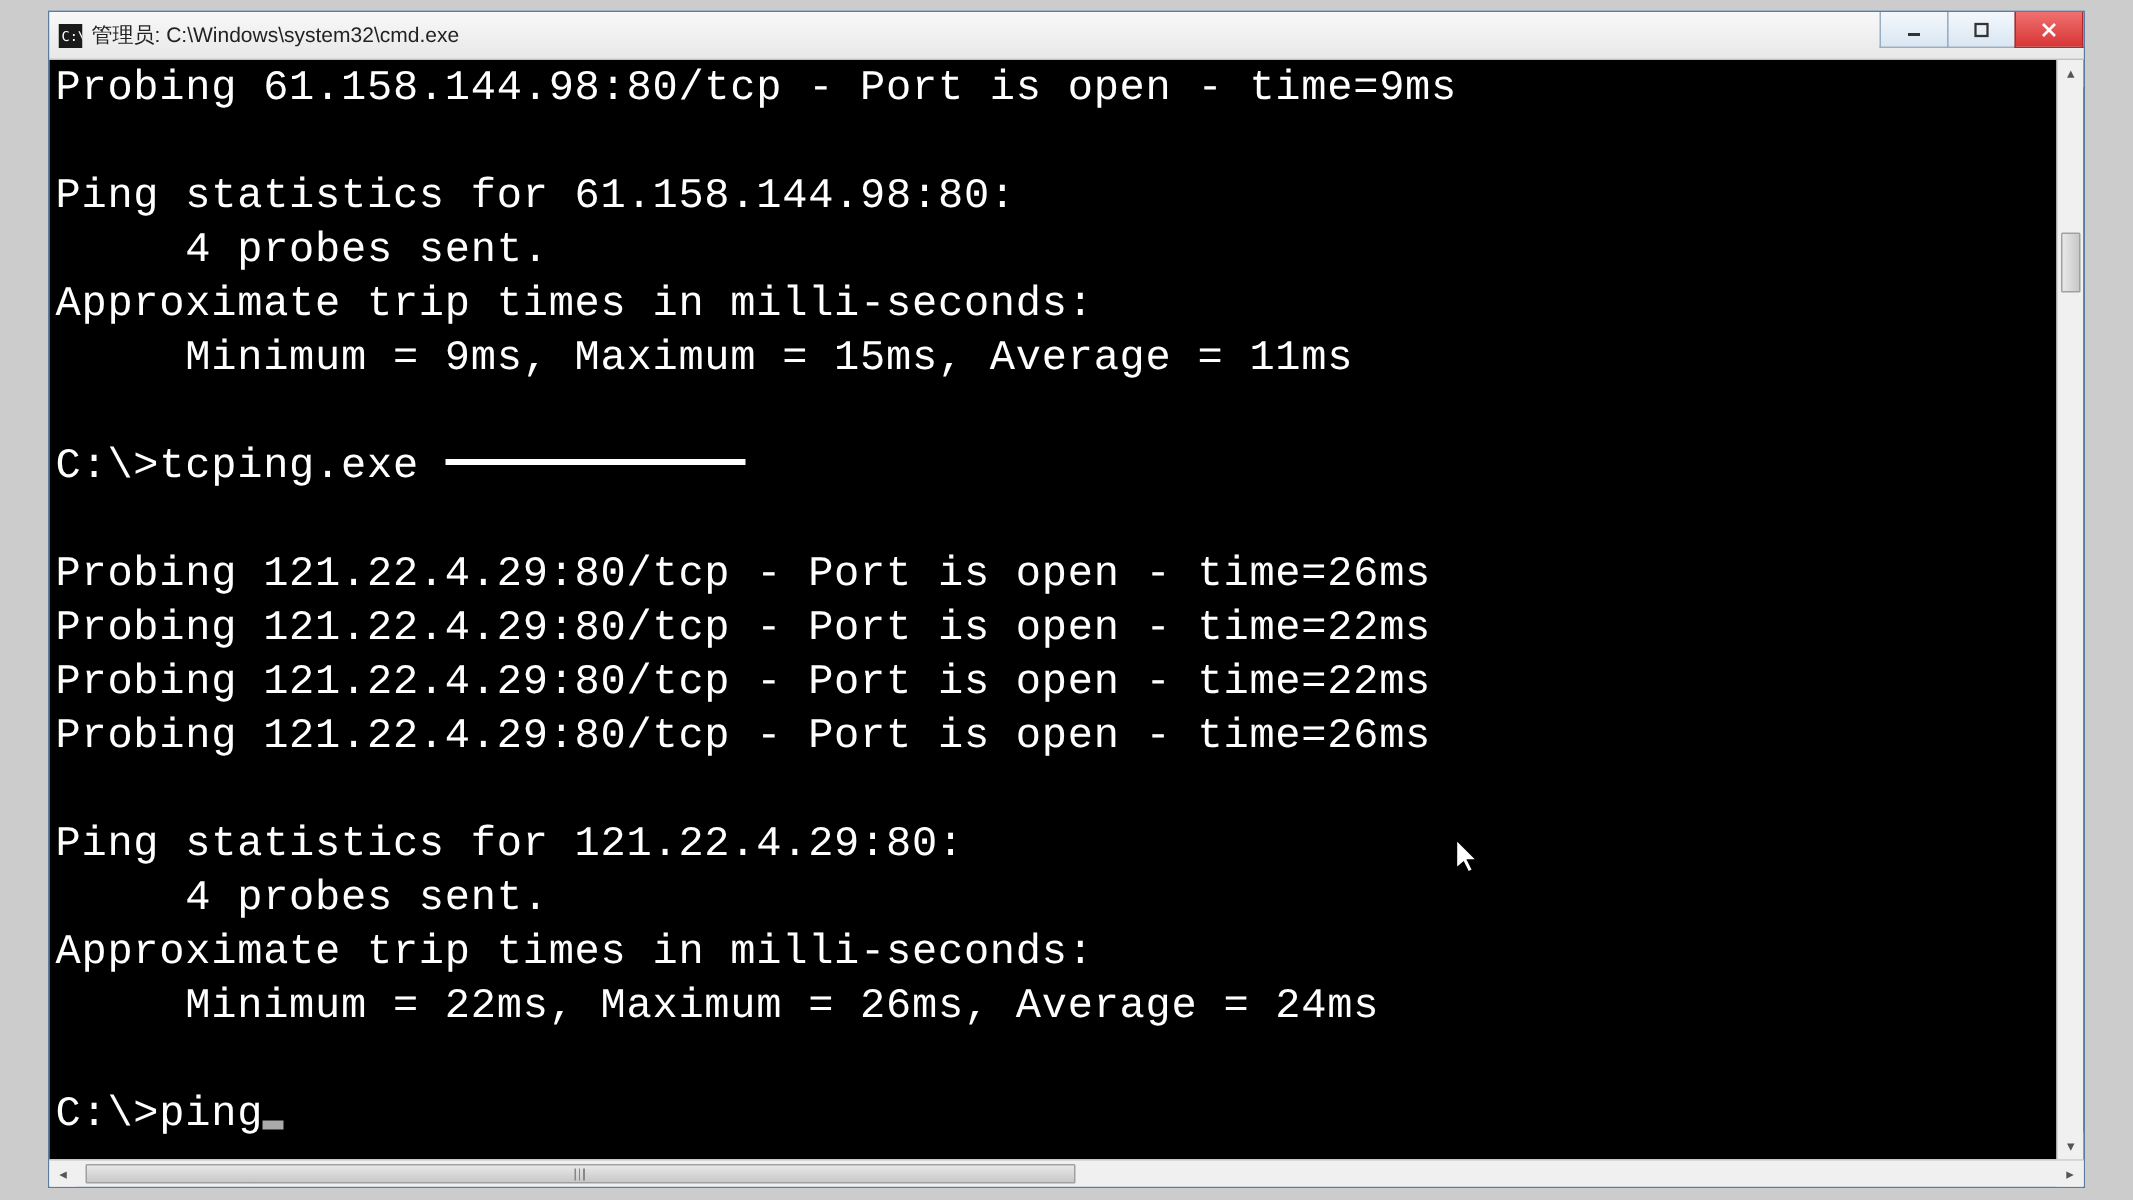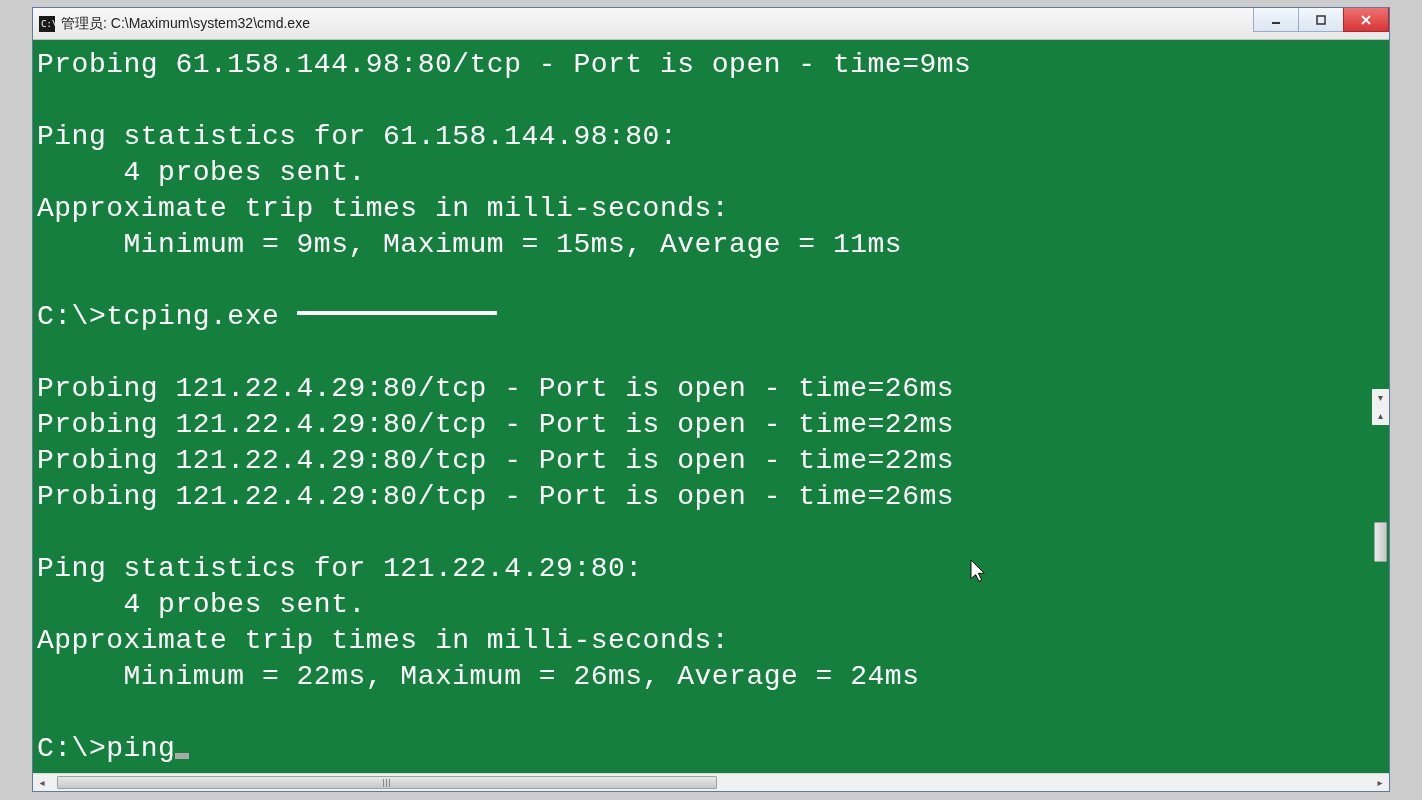--- a/index.html
+++ b/index.html
@@ -63,25 +63,24 @@
       margin-left: -1px;
       cursor: pointer;
     }
     .win-btn.close {
       background: linear-gradient(to bottom, #f07070, #d83535);
       border-color: #b02828;
     }
     .win-btn svg { display: block; }
     .terminal-area {
       flex: 1;
-      background: #15803d;
+      background: #000000;
       position: relative;
       display: flex;
       overflow: hidden;
-      align-items: center;
     }
     .terminal-content {
       flex: 1;
       padding: 2px 4px;
       font-family: "NSimSun", "SimSun", "Courier New", monospace;
       font-size: 28px;
       line-height: 36px;
       color: #ffffff;
       white-space: pre;
       overflow: hidden;
@@ -187,21 +186,21 @@
 <body>
 
 <div class="window">
   <div class="titlebar">
     <span class="title-icon">
       <svg width="16" height="16" viewBox="0 0 16 16">
         <rect x="0" y="0" width="16" height="16" fill="#1a1a1a"></rect>
         <text x="2" y="11" font-size="9" fill="#fff" font-family="monospace">C:\</text>
       </svg>
     </span>
-    <span class="title-text">管理员: C:\Maximum\system32\cmd.exe</span>
+    <span class="title-text">管理员: C:\Windows\system32\cmd.exe</span>
     <div class="window-controls">
       <div class="win-btn">
         <svg width="12" height="12" viewBox="0 0 12 12">
             <rect x="2" y="8" width="8" height="2" fill="#333"></rect>
           </svg>
       </div>
       <div class="win-btn">
         <svg width="12" height="12" viewBox="0 0 12 12">
             <rect x="2" y="2" width="8" height="8" fill="none" stroke="#333" stroke-width="1.5"></rect>
           </svg>

